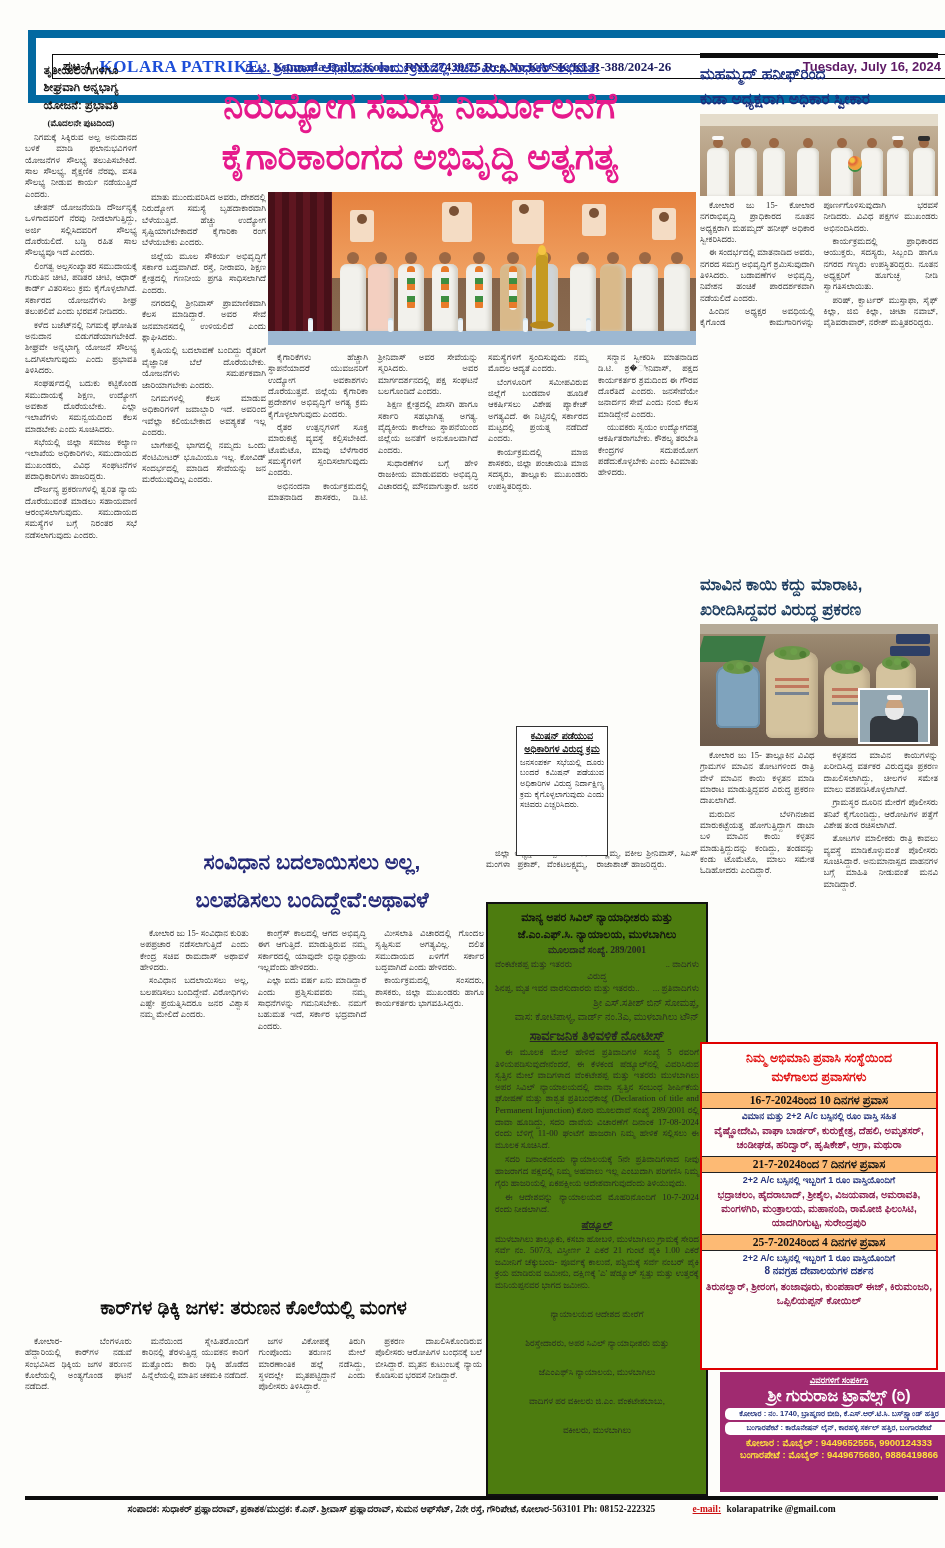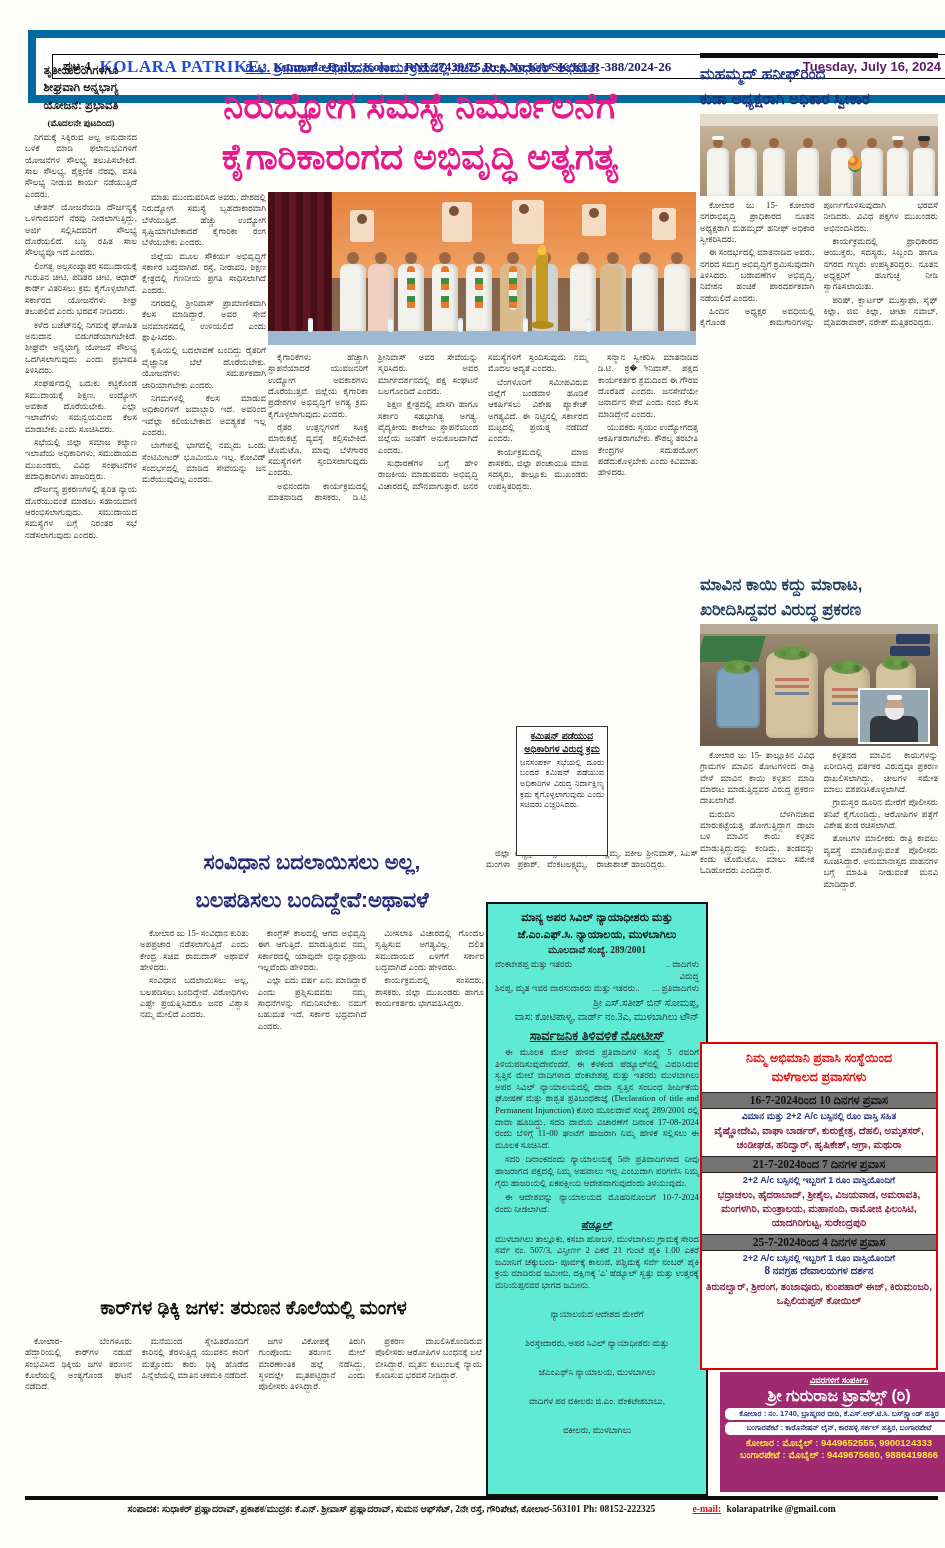--- a/index.html
+++ b/index.html
@@ -37,38 +37,38 @@
   .right-rule{left:700px;top:53px;width:238px;height:5px;background:#0d0d0d;}
   .kuda-headline{left:700px;top:62px;width:238px;font:bold 15.5px "Liberation Sans",sans-serif;line-height:1.6;color:#1b2f7d;}
   .kuda-body{left:700px;top:200px;width:238px;height:368px;overflow:hidden;}
   .mango-headline{left:700px;top:572px;width:238px;font:bold 16.5px "Liberation Sans",sans-serif;line-height:1.5;color:#1d3c5e;}
   .mango-body{left:700px;top:750px;width:238px;height:288px;overflow:hidden;}
   .const-headline{left:140px;top:843px;width:344px;text-align:center;font:bold 21px "Liberation Sans",sans-serif;line-height:1.8;color:#252a78;}
   .const-body{left:140px;top:928px;width:344px;height:364px;overflow:hidden;}
   .car-headline{left:25px;top:1297px;width:457px;text-align:center;font:bold 19px "Liberation Sans",sans-serif;color:#0d0d0d;}
   .car-body{left:25px;top:1336px;width:457px;height:158px;overflow:hidden;}
   
-  .court-box{left:486px;top:902px;width:222px;height:594px;border:2px solid #111;box-sizing:border-box;padding:5px 7px;background:#5eead4;overflow:hidden;}
+  .court-box{left:486px;top:902px;width:222px;height:594px;border:2px solid #111;box-sizing:border-box;padding:5px 7px;background:#4d7c0f;overflow:hidden;}
   .court-head{font:bold 11px "Liberation Sans",sans-serif;text-align:center;line-height:1.5;color:#111;}
   .court-case{font:bold 9.5px "Liberation Serif",serif;text-align:center;margin:3px 0;}
   .court-party{display:flex;justify-content:space-between;font-size:8.8px;margin:1px 0;}
-  .court-vs{text-align:right;font-size:8.8px;margin:1px 0;}
+  .court-vs{text-align:center;font-size:8.8px;margin:1px 0;}
   .court-addr{font-size:10px;text-align:right;line-height:1.4;margin:2px 0;}
   .court-title{font:bold 13px "Liberation Sans",sans-serif;text-align:center;text-decoration:underline;margin:4px 0 3px;}
   .court-paras{font-size:8.8px;line-height:1.32;text-align:justify;}
   .court-paras p{margin:0 0 3px;text-indent:10px;}
   .sched-title{font:bold 10px "Liberation Sans",sans-serif;text-align:center;text-decoration:underline;margin:3px 0;}
   .sched-body{font-size:8.8px;line-height:1.32;text-align:justify;}
   .court-sig{font-size:8.8px;line-height:1.5;text-align:center;margin-top:4px;}
   .court-sig p{margin:16px;}
   
   .ad-box{left:700px;top:1042px;width:238px;height:328px;border:2.5px solid #e00000;box-sizing:border-box;background:#fffefa;overflow:hidden;}
   .ad-title{font:bold 12.5px "Liberation Sans",sans-serif;color:#e01010;text-align:center;line-height:1.55;padding:5px 4px 4px;}
   .ad-title p{margin:0;}
-  .ad-bar{background:#737373;border-top:1px solid #222;border-bottom:1px solid #222;text-align:center;
+  .ad-bar{background:#fdba74;border-top:1px solid #222;border-bottom:1px solid #222;text-align:center;
           font:bold 11.5px "Liberation Serif",serif;color:#111;padding:1px 0;}
   .ad-mode{font:bold 9px "Liberation Sans",sans-serif;color:#27357e;text-align:center;padding:2px 3px 0;}
   .ad-dest{font:bold 10px "Liberation Sans",sans-serif;color:#8c1f4f;text-align:center;line-height:1.4;padding:2px 4px 4px;}
   .ad-special{font:bold 10px "Liberation Sans",sans-serif;color:#27357e;text-align:center;padding:1px 0;}
   
   .travels{left:720px;top:1372px;width:238px;height:120px;background:#a02a70;box-sizing:border-box;padding:3px 5px;overflow:hidden;}
   .tv-label{color:#fff;font:bold 8.5px "Liberation Sans",sans-serif;text-align:center;text-decoration:underline;}
   .tv-agency{color:#fff;font:bold 16px "Liberation Sans",sans-serif;text-align:center;margin:1px 0 3px;}
   .tv-white{background:#fff;border-radius:5px;color:#27357e;font:bold 7.6px "Liberation Sans",sans-serif;
             text-align:center;line-height:1.35;padding:1px 3px;margin:2px 0;}

